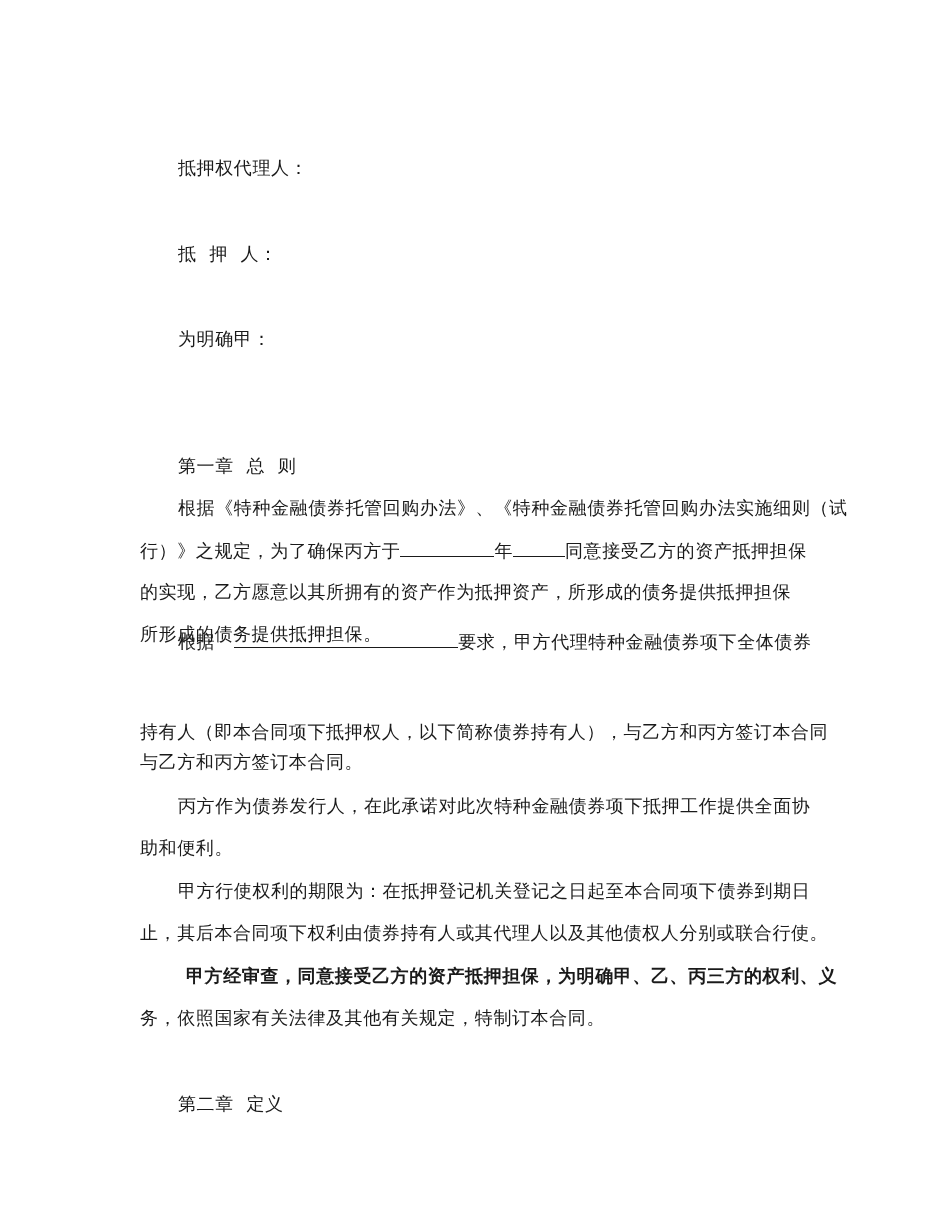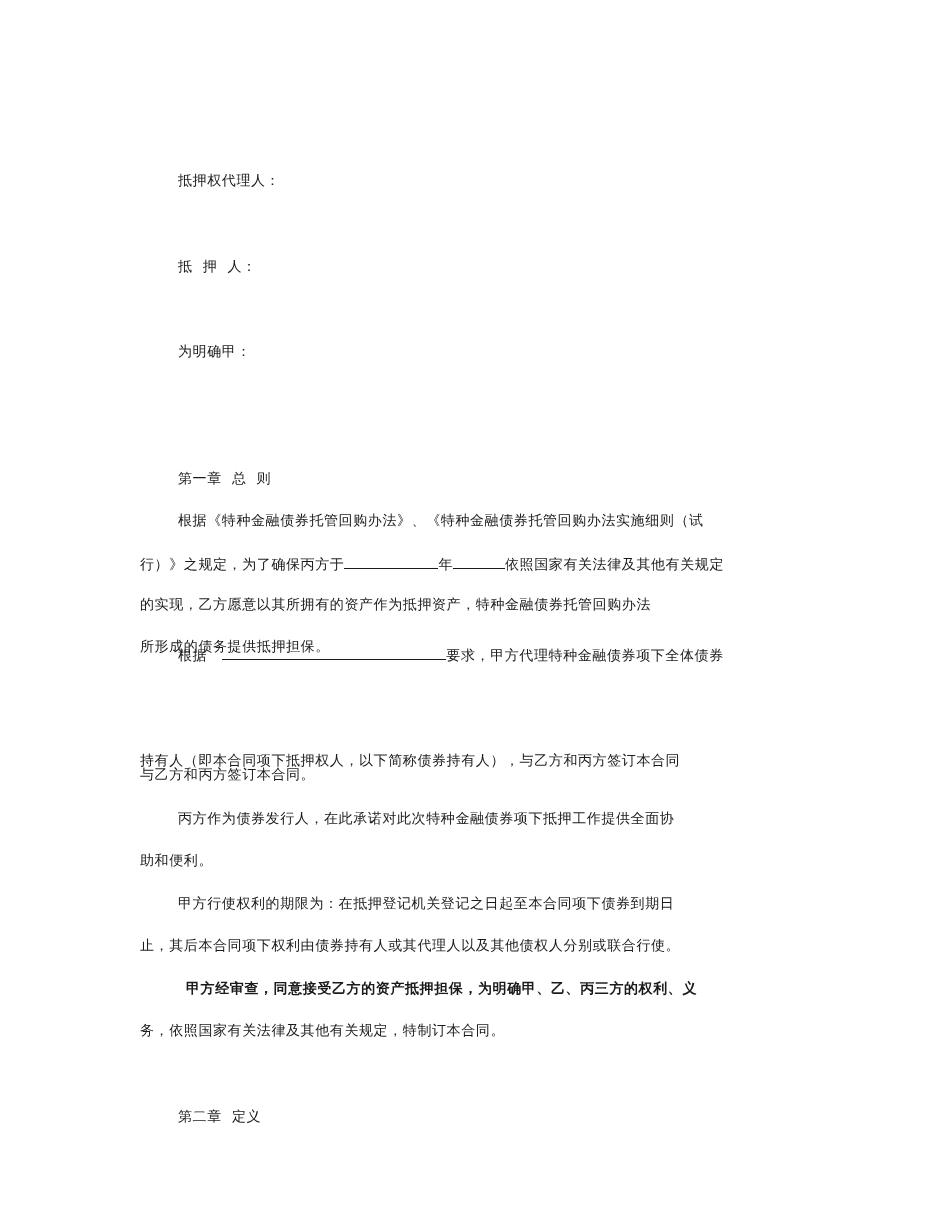--- a/index.html
+++ b/index.html
@@ -4,25 +4,24 @@
   <style>
     html, body { margin: 0; padding: 0; background: #ffffff; }
     body {
       width: 950px; height: 1230px; position: relative; overflow: hidden;
       font-family: "DejaVu Serif", "Liberation Serif", serif;
       color: #1a1a1a;
     }
     .line {
       position: absolute;
       left: 140px;
-      font-size: 14px;
+      font-size: 18px;
       line-height: 24px;
       white-space: nowrap;
       letter-spacing: 0.6px;
-      margin-top: 12px;
     }
     .indent { left: 178px; }
     .indent2 { left: 186px; font-weight: bold; }
     .blank {
       display: inline-block;
       border-bottom: 1.5px solid #1a1a1a;
       height: 18px;
       vertical-align: baseline;
     }
   </style>
@@ -33,31 +32,31 @@
 
   <div class="line indent" style="top:156px">抵押权代理人：</div>
   <div class="line indent" style="top:242px; white-space:pre">抵  押  人：</div>
   <div class="line indent" style="top:327px">为明确甲：</div>
 
   <div class="line indent" style="top:454px; white-space:pre">第一章  总  则</div>
 
   <div>
     <div class="line indent" style="top:496px">根据《特种金融债券托管回购办法》、《特种金融债券托管回购办法实施细则（试</div>
     <div class="line" style="top:538px">
-      <span>行）》之规定，为了确保丙方于</span><span class="blank" style="width:94px"></span><span>年</span><span class="blank" style="width:52px"></span><span>依照国家有关法律及其他有关规定</span>
+      <span>行）》之规定，为了确保丙方于</span><span class="blank" style="width:94px"></span><span>年</span><span class="blank" style="width:52px"></span><span>同意接受乙方的资产抵押担保</span>
     </div>
-    <div class="line" style="top:580px">的实现，乙方愿意以其所拥有的资产作为抵押资产，特种金融债券托管回购办法</div>
+    <div class="line" style="top:580px">的实现，乙方愿意以其所拥有的资产作为抵押资产，所形成的债务提供抵押担保</div>
     <div class="line" style="top:622px">所形成的债务提供抵押担保。</div>
   </div>
 
   <div>
     <div class="line indent" style="top:629px">
       <span>根据</span>&nbsp;&nbsp;&nbsp;<span class="blank" style="width:224px"></span><span>要求，甲方代理特种金融债券项下全体债券</span>
     </div>
-    <div class="line" style="top:736px">持有人（即本合同项下抵押权人，以下简称债券持有人），与乙方和丙方签订本合同</div>
+    <div class="line" style="top:720px">持有人（即本合同项下抵押权人，以下简称债券持有人），与乙方和丙方签订本合同</div>
     <div class="line" style="top:750px">与乙方和丙方签订本合同。</div>
   </div>
 
   <div>
     <div class="line indent" style="top:794px">丙方作为债券发行人，在此承诺对此次特种金融债券项下抵押工作提供全面协</div>
     <div class="line" style="top:836px">助和便利。</div>
   </div>
 
   <div>
     <div class="line indent" style="top:879px">甲方行使权利的期限为：在抵押登记机关登记之日起至本合同项下债券到期日</div>

